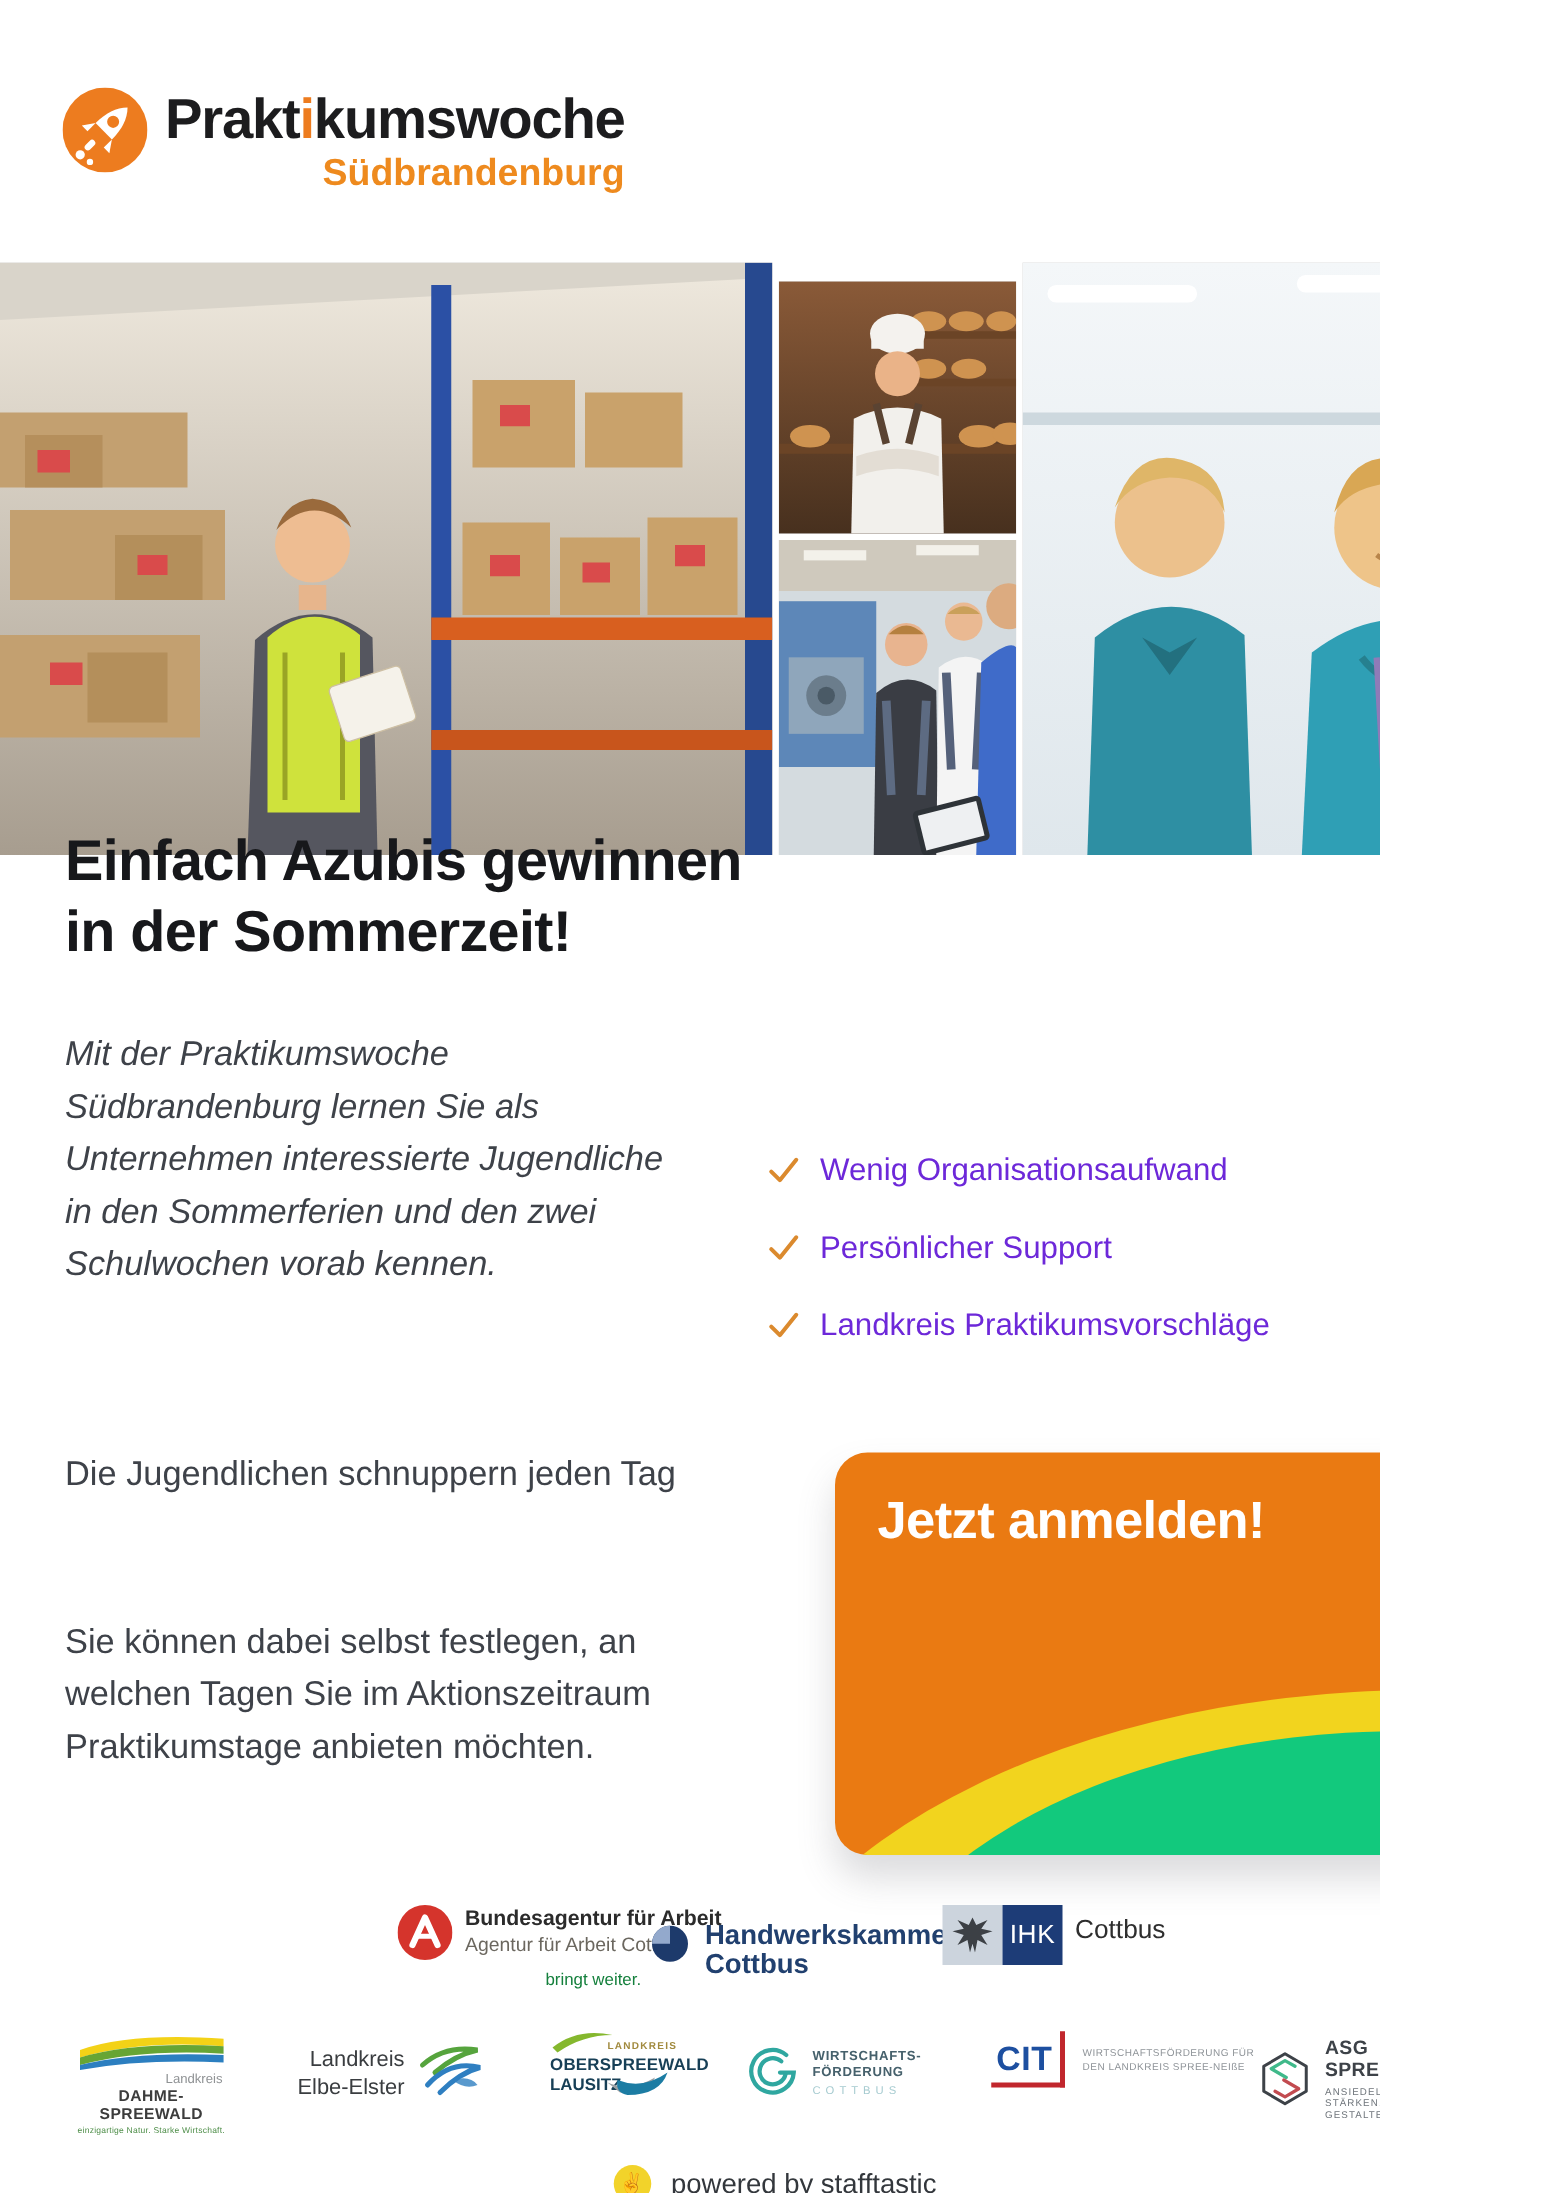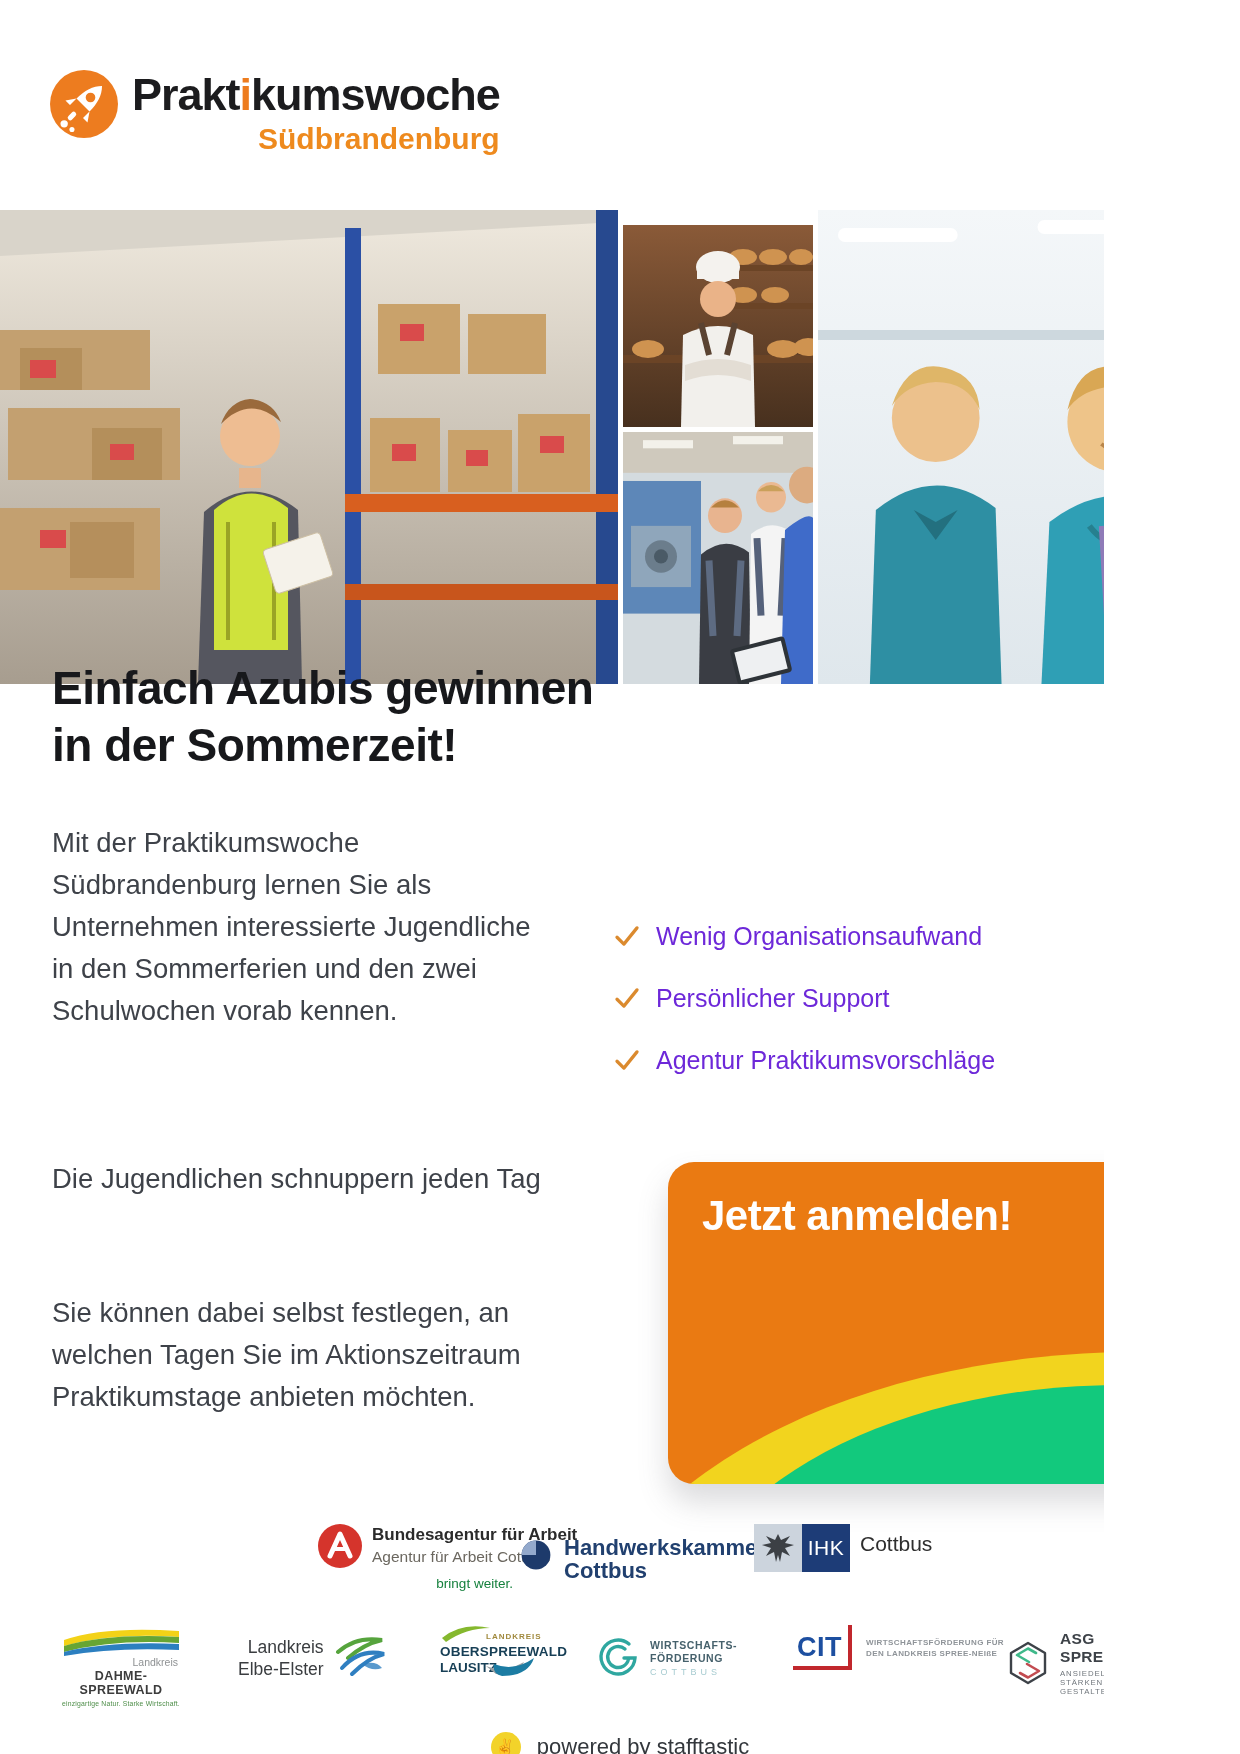--- a/index.html
+++ b/index.html
@@ -25,21 +25,21 @@
   .ph-right{flex:1;height:474px;}
 
   
   .headline{position:absolute;left:52px;top:628px;font-size:46px;font-weight:800;
             color:#17181b;line-height:57px;letter-spacing:-0.5px;}
   .headline span{display:block;}
 
   
   .para{position:absolute;left:52px;width:540px;font-size:27.5px;color:#3e4249;line-height:42px;}
   .para span{display:block;}
-  .para-1{top:790px;}
+  .para-1{top:790px;font-style:italic;}
   .para-2{top:1126px;}
   .para-3{top:1260px;}
 
   
   .benefits{position:absolute;left:612px;top:886px;}
   .benefit{display:flex;align-items:center;margin-bottom:26px;height:36px;}
   .check-icon{width:30px;height:30px;margin-right:14px;flex:0 0 auto;}
   .benefit-label{font-size:25px;color:#6d28d9;}
 
   
@@ -90,21 +90,21 @@
   .wfc-block{left:596px;top:1604px;display:flex;align-items:center;}
   .wfc-icon{width:44px;height:44px;margin-right:10px;flex:0 0 auto;}
   .wfc-line{font-size:10.5px;font-weight:700;color:#46616c;line-height:12.5px;letter-spacing:0.6px;}
   .wfc-city{font-size:9px;color:#a6cbd0;letter-spacing:4px;margin-top:3px;}
 
   .cit-block{left:795px;top:1598px;display:flex;align-items:flex-start;}
   .cit-mark{position:relative;padding:2px 10px 7px 2px;margin-right:14px;}
   .cit-abbr{font-size:27px;font-weight:800;color:#1d4fa0;letter-spacing:0.5px;}
   .cit-vbar{position:absolute;right:0;top:-5px;bottom:0;width:4.5px;background:#c1272d;}
   .cit-hbar{position:absolute;left:-2px;right:0;bottom:0;height:4.5px;background:#c1272d;}
-  .cit-text{font-size:8px;font-weight:700;color:#8f9499;line-height:10.5px;letter-spacing:0.4px;margin-top:8px;}
+  .cit-text{font-size:8px;font-weight:400;color:#8f9499;line-height:10.5px;letter-spacing:0.4px;margin-top:8px;}
 
   .asg-block{left:1008px;top:1598px;display:flex;align-items:center;}
   .asg-icon{width:40px;height:44px;margin-right:12px;flex:0 0 auto;}
   .asg-name{font-size:15.5px;font-weight:800;color:#3d4248;letter-spacing:0.3px;}
   .asg-tagline{font-size:7.8px;color:#70767c;letter-spacing:0.9px;margin-top:3px;}
 
   
   .footer{position:absolute;left:0;top:1700px;width:1240px;display:flex;align-items:center;justify-content:center;}
   .staff-icon{width:30px;height:30px;border-radius:50%;background:#F2D32A;display:flex;align-items:center;
               justify-content:center;font-size:16px;color:#2b2b2b;margin-right:16px;}
@@ -328,21 +328,21 @@
           </svg>
       </span>
       <span class="benefit-label">Persönlicher Support</span>
     </div>
     <div class="benefit">
       <span class="check-icon">
         <svg viewBox="0 0 24 24">
             <path d="M4 13 L9.5 18.5 L20 5.5" stroke="#DB8A2E" stroke-width="2.6" fill="none" stroke-linecap="round" stroke-linejoin="round"></path>
           </svg>
       </span>
-      <span class="benefit-label">Agentur Praktikumsvorschläge</span>
+      <span class="benefit-label">Landkreis Praktikumsvorschläge</span>
     </div>
   </div>
 
   <div class="cta-card">
     <div class="arc arc-yellow"></div>
     <div class="arc arc-green"></div>
     <div class="cta-title">Jetzt anmelden!</div>
   </div>
 
   <div class="p-abs ba-block">

